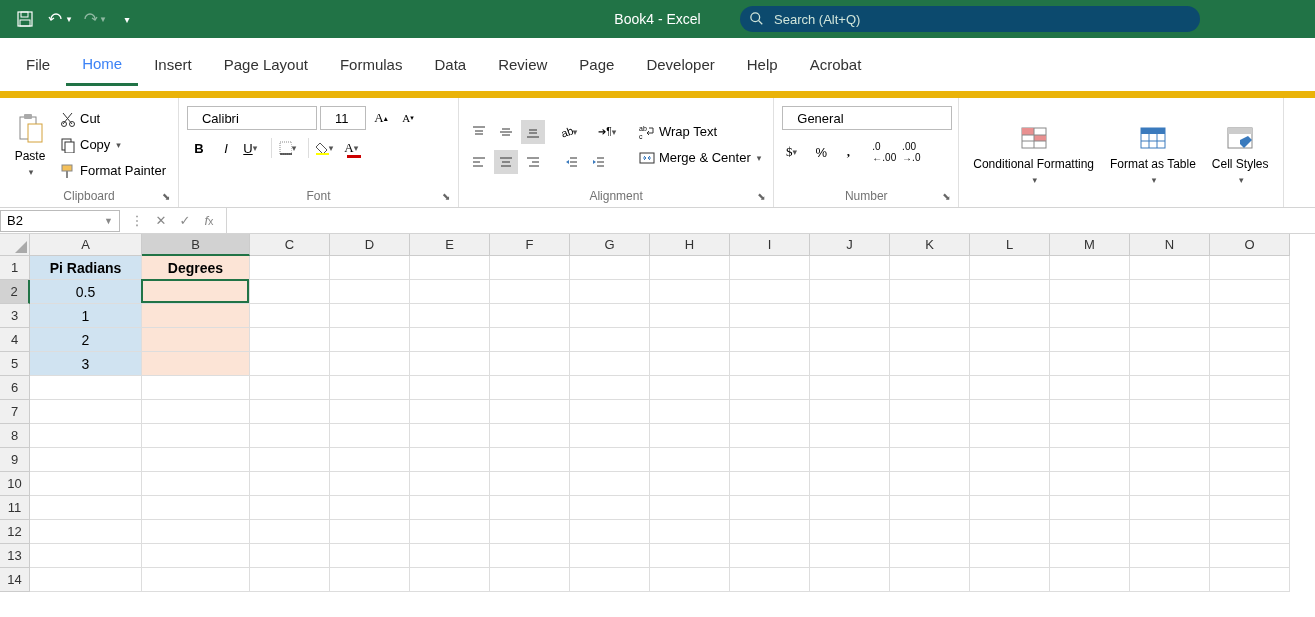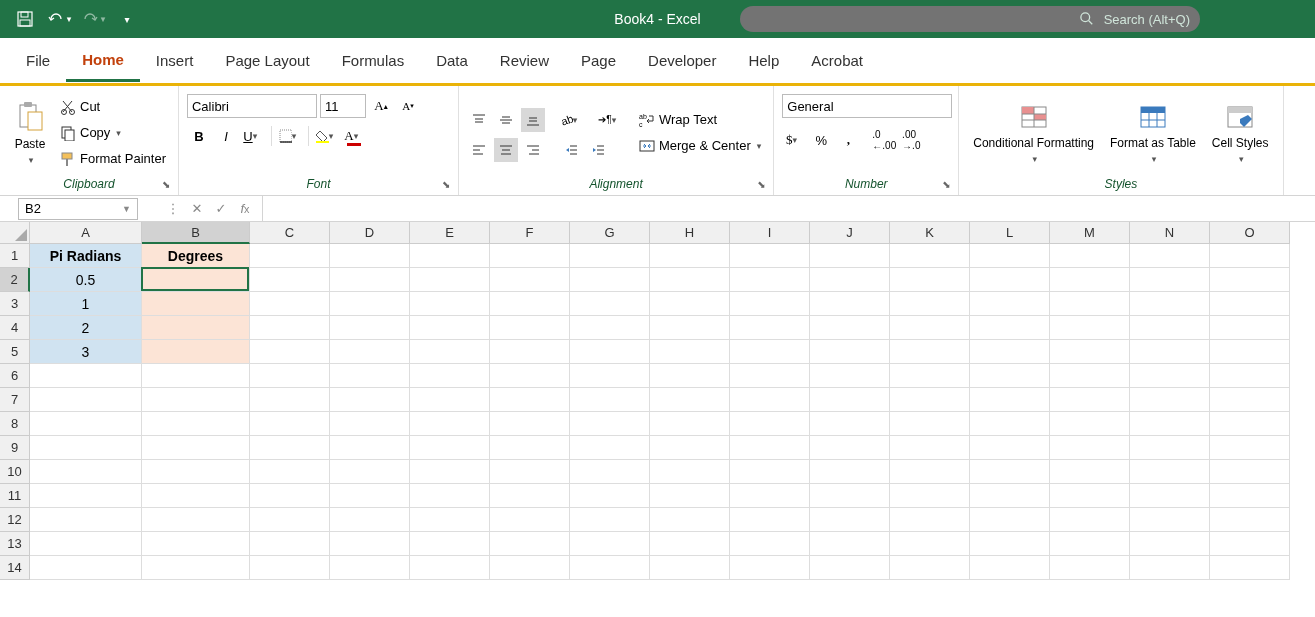--- a/index.html
+++ b/index.html
@@ -2,44 +2,44 @@
 <html><head>
 <meta charset="utf-8">
 <style>
 * { box-sizing: border-box; margin: 0; padding: 0; font-family: 'Segoe UI', Arial, sans-serif; }
 body { background: #fff; width: 1315px; height: 617px; overflow: hidden; font-size: 13px; }
 
 .title-bar { background: #217346; height: 38px; display: flex; align-items: center; color: white; position: relative; }
 .qat { display: flex; align-items: center; gap: 8px; padding: 0 12px; }
 .qat-btn { width: 26px; height: 26px; display: flex; align-items: center; justify-content: center; cursor: pointer; }
 .title-text { position: absolute; left: 50%; transform: translateX(-50%); font-size: 14px; }
-.search-box { position: absolute; right: 115px; width: 460px; height: 26px; background: #737373; border-radius: 13px; display: flex; align-items: center; padding: 0 10px; color: #d0e5da; justify-content: flex-end; }
+.search-box { position: absolute; right: 115px; width: 460px; height: 26px; background: #0c4a6e; border-radius: 13px; display: flex; align-items: center; padding: 0 10px; color: #d0e5da; }
 .search-box svg { margin-right: 10px; }
 
-.ribbon-tabs { height: 48px; background: #fff; display: flex; align-items: center; padding: 4px 10px; gap: 0; border-bottom: 3px solid #eab308; }
+.ribbon-tabs { height: 60px; background: #fff; display: flex; align-items: center; padding: 4px 10px; gap: 0; border-bottom: 7px solid #eab308; }
 .tab { padding: 11px 16px; font-size: 15px; cursor: pointer; color: #333; }
-.tab.active { border-bottom: 3px solid #217346; color: #c2410c; font-weight: 700; }
+.tab.active { border-bottom: 3px solid #217346; color: #3b82f6; font-weight: 400; }
 
 .ribbon { height: 110px; background: #fff; display: flex; border-bottom: 1px solid #d4d4d4; }
 .group { border-right: 1px solid #e0e0e0; padding: 4px 8px 2px 8px; display: flex; flex-direction: column; position: relative; }
 .group-body { flex: 1; display: flex; gap: 4px; }
-.group-label { text-align: center; font-size: 12px; color: #14532d; padding: 2px 0; position: relative; font-style: italic; }
+.group-label { text-align: center; font-size: 12px; color: #737373; padding: 2px 0; position: relative; }
 .dlg-launcher { position: absolute; right: 2px; bottom: 2px; width: 14px; height: 14px; font-size: 10px; color: #666; cursor: pointer; }
 
 .big-btn { display: flex; flex-direction: column; align-items: center; justify-content: center; padding: 2px 6px; cursor: pointer; font-size: 12px; text-align: center; gap: 4px; }
 .big-btn .icon-box { width: 32px; height: 32px; display: flex; align-items: center; justify-content: center; }
 .vstack { display: flex; flex-direction: column; gap: 2px; justify-content: center; }
 .small-btn { display: flex; align-items: center; gap: 4px; padding: 2px 4px; font-size: 13px; cursor: pointer; height: 24px; }
 .hrow { display: flex; gap: 3px; align-items: center; }
-.combo { height: 24px; border: 1px solid #bbb; font-size: 13px; padding: 0 4px; background: #fff; }
+.combo { height: 24px; border: 1px solid #bbb; font-size: 13px; padding: 0 14px; background: #fff; }
 .icon-btn { width: 24px; height: 24px; display: flex; align-items: center; justify-content: center; cursor: pointer; border: 1px solid transparent; }
 .dd { width: 10px; font-size: 9px; color: #555; }
 
 .formula-bar { height: 26px; display: flex; align-items: center; border-bottom: 1px solid #d4d4d4; background: #fff; }
-.name-box { width: 120px; height: 22px; border: 1px solid #bbb; margin: 0 18px; padding: 0 6px; font-size: 13px; display: flex; align-items: center; justify-content: space-between; background: #fff; gap: 40px; }
+.name-box { width: 120px; height: 22px; border: 1px solid #bbb; margin: 0 0; padding: 0 6px; font-size: 13px; display: flex; align-items: center; justify-content: space-between; background: #fff; gap: 40px; }
 .fb-btns { display: flex; gap: 2px; padding: 0 6px; border-right: 1px solid #d4d4d4; height: 100%; align-items: center; }
 .fb-btn { width: 22px; height: 22px; display: flex; align-items: center; justify-content: center; color: #888; cursor: pointer; }
 .formula-input { flex: 1; padding: 0 8px; font-size: 13px; }
 
 .grid-area { display: flex; height: 362px; }
 .select-all { width: 30px; height: 22px; background: #f0f0f0; border-right: 1px solid #ccc; border-bottom: 1px solid #ccc; position: relative; }
 .select-all::after { content: ''; position: absolute; right: 2px; bottom: 2px; border: 6px solid transparent; border-right-color: #aaa; border-bottom-color: #aaa; }
 .col-headers { display: flex; }
 .col-h { height: 22px; background: #f0f0f0; border-right: 1px solid #ccc; border-bottom: 1px solid #ccc; display: flex; align-items: center; justify-content: center; font-size: 13px; color: #333; }
 .col-h.sel { background: #d2d2d2; border-bottom: 2px solid #217346; }
@@ -355,21 +355,20 @@
             <svg width="28" height="24">
               <rect x="2" y="2" width="24" height="20" fill="none" stroke="#888"></rect>
               <rect x="2" y="2" width="24" height="6" fill="#ccc"></rect>
               <path d="M14 14 L22 10 L26 14 L18 22 L14 18 Z" fill="#3a7abd"></path>
             </svg>
           </div>
         <span style="line-height:1.1">Cell Styles</span>
           <span class="caret">▾</span>
       </div>
     </div>
-    <div class="group-label">Styles</div>
   </div>
 
 </div>
 
 <div class="formula-bar">
   <div class="name-box">
     <span>B2</span>
     <span style="font-size:9px;color:#888">▼</span>
   </div>
   <div class="fb-btns">

